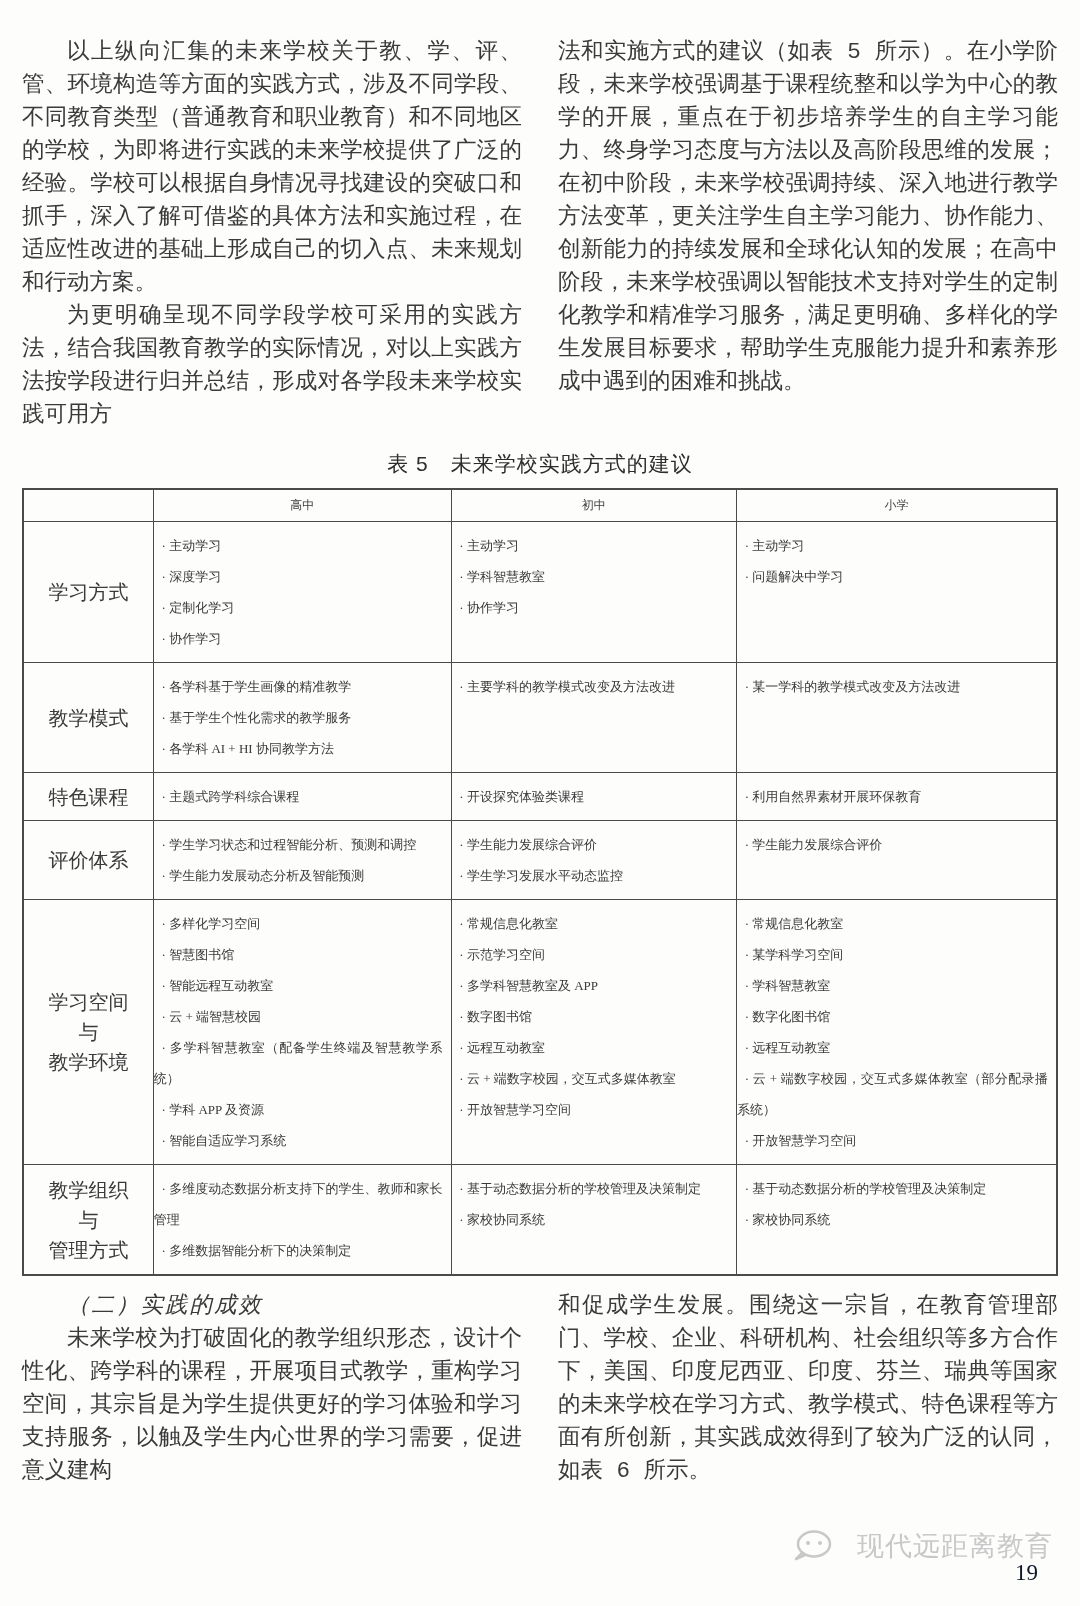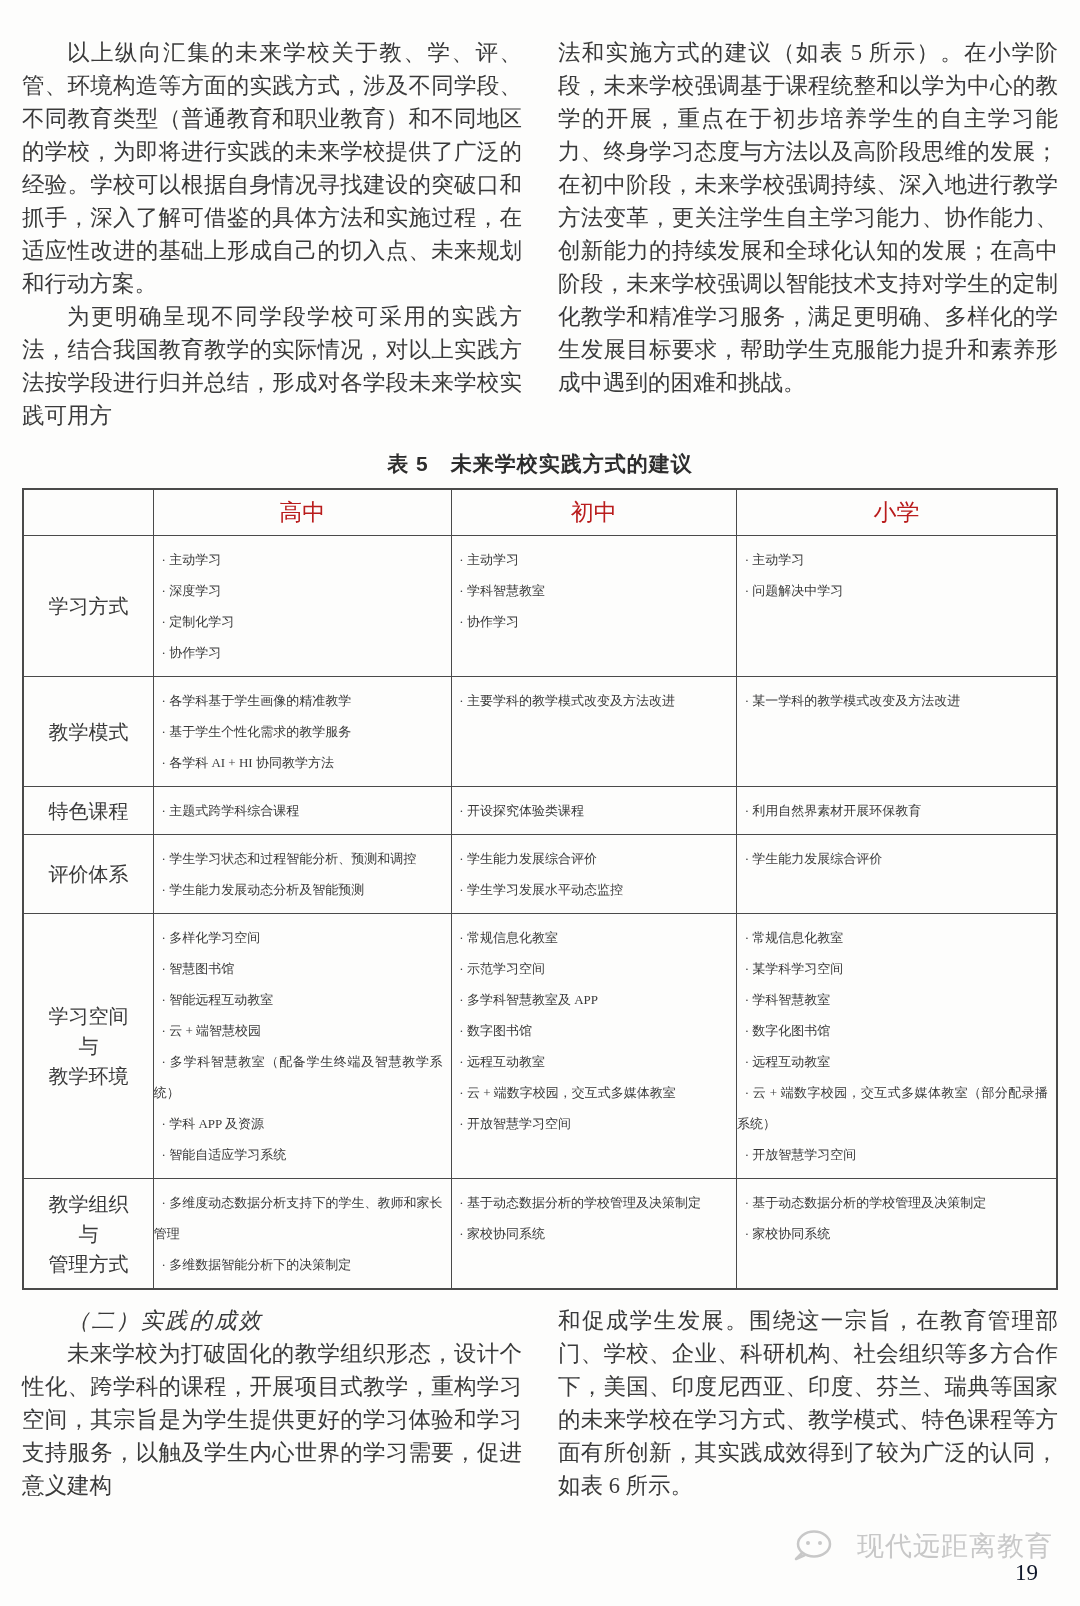--- a/index.html
+++ b/index.html
@@ -5,50 +5,50 @@
   html,body { margin:0; padding:0; }
   body {
     width:1080px; height:1606px;
     background:#fdfdfc;
     color:#3a3a3a;
     font-family:"Liberation Serif","DejaVu Serif",serif;
     position:relative;
     overflow:hidden;
   }
   .content { padding:36px 22px 0 22px; }
-  .two-col { display:flex; gap:36px; }
+  .two-col { display:flex; gap:36px;font-family:Liberation Mono, monospace; }
   .col { flex:1; font-size:22.5px; line-height:33px; text-align:justify; }
   p.para { margin:0; text-indent:2em; }
   p.para-noindent { margin:0; text-indent:0; }
 
   .table-title {
     text-align:center;
     font-family:"Liberation Sans","DejaVu Sans",sans-serif;
-    font-weight:700;
+    font-weight:400;
     font-size:21px;
     color:#2d2d2d;
     margin:18px 0 10px 0;
     letter-spacing:1px;
   }
   table.practice {
     width:100%;
     border-collapse:collapse;
     border:2px solid #4a4a4a;
     table-layout:fixed;
   }
   table.practice td { border:1px solid #4a4a4a; }
   .col-label-w { width:12.6%; }
   .col-gz-w { width:28.8%; }
   .col-cz-w { width:27.6%; }
   .col-xx-w { width:31%; }
   thead td {
     text-align:center;
-    font-size:23px;
+    font-size:12px;
     padding:7px 4px;
-    color:#b91c1c;
+    color:#404040;
   }
   td.row-label {
     text-align:center;
     vertical-align:middle;
     font-size:20px;
     line-height:30px;
     white-space:pre-line;
     padding:4px 17px;
   }
   td.cell {

